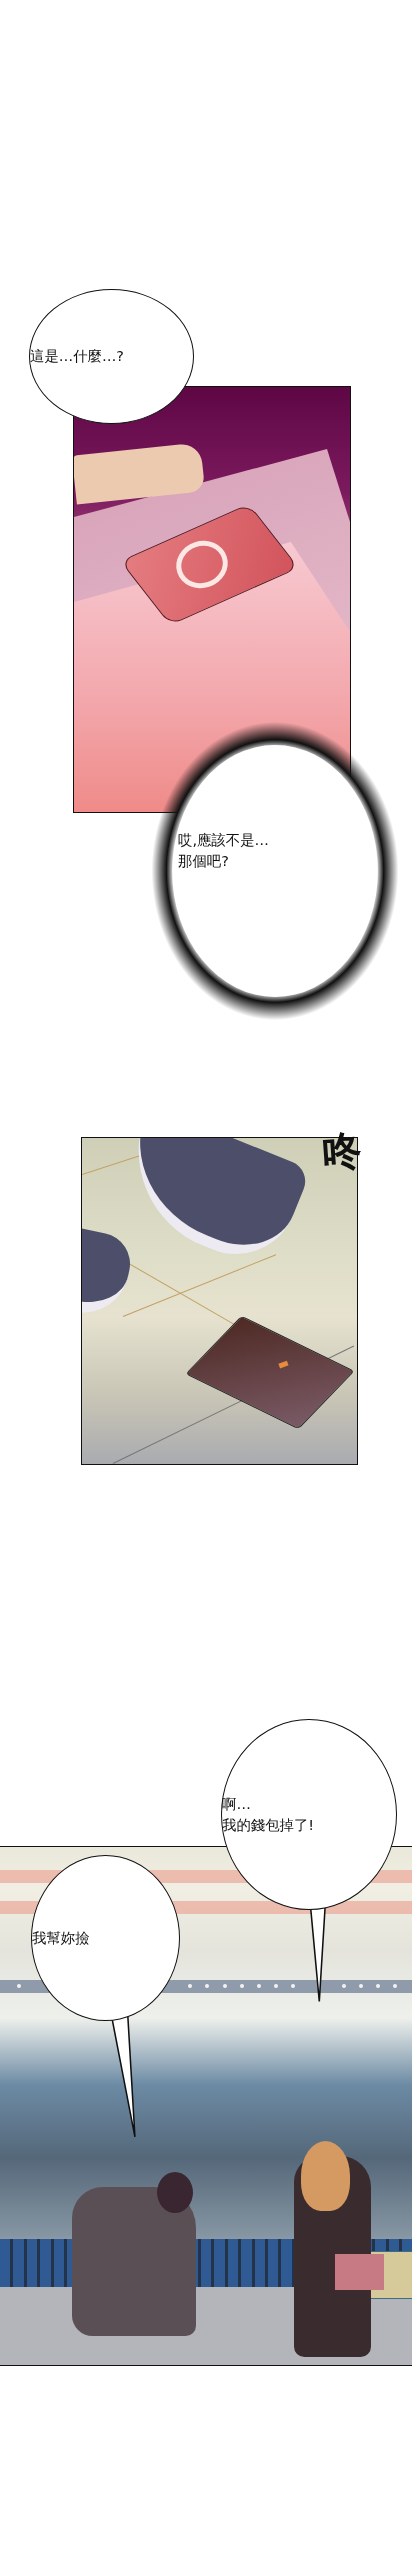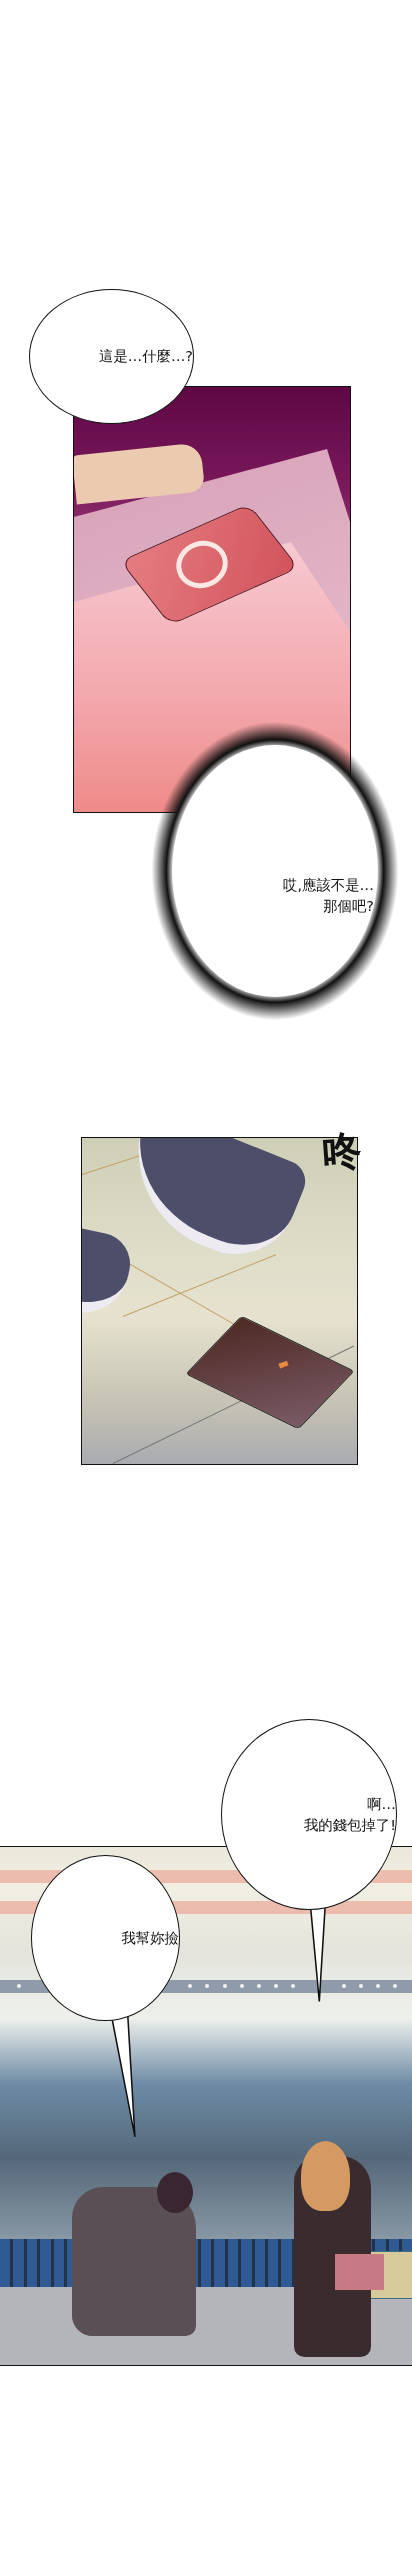--- a/index.html
+++ b/index.html
@@ -1,19 +1,19 @@
 <!DOCTYPE html>
 <html style="font-size:8.2px"><head>
 <meta charset="utf-8">
 <style>
   html, body { margin:0; padding:0; background:#ffffff; }
   body { width:412px; height:3444px; position:relative; overflow:hidden; font-family:"DejaVu Sans", sans-serif; }
   .panel { position:absolute; border:1.5px solid #111; box-sizing:border-box; overflow:hidden; }
   .bubble { position:absolute; background:#fff; border:1.5px solid #111; border-radius:50%; box-sizing:border-box;
-            display:flex; flex-direction:column; align-items:flex-end; justify-content:center; text-align:center;
+            display:flex; flex-direction:column; align-items:flex-start; justify-content:center; text-align:center;
             color:#111; font-size:14.4px; line-height:1.45; z-index:5; }
   .bubble span { display:block; white-space:nowrap; }
   .spiky { position:absolute; z-index:5; }
   .tail { position:absolute; z-index:4; }
 
   
   #p1 { left:73px; top:386px; width:278px; height:427px;
         background:linear-gradient(180deg,#5e0745 0%,#7c1a5e 25%,#a2467c 40%,#c7658f 60%); }
   #p1 .box-back { position:absolute; left:0; top:62px; width:278px; height:227px;
         background:linear-gradient(160deg,#d6a0b8,#e4b9c8); clip-path:polygon(0 30%,91% 0,100% 35%,100% 100%,0 100%); }
@@ -74,21 +74,21 @@
   <defs>
     <radialGradient id="spk" cx="50%" cy="50%" r="50%">
       <stop offset="82%" stop-color="#fff"></stop>
       <stop offset="88%" stop-color="#111"></stop>
       <stop offset="100%" stop-color="#111" stop-opacity="0"></stop>
     </radialGradient>
   </defs>
   <ellipse cx="245" cy="295" rx="240" ry="290" fill="url(#spk)"></ellipse>
   <ellipse cx="245" cy="295" rx="200" ry="245" fill="#fff"></ellipse>
 </svg>
-<div class="bubble" style="left:178px;top:829px;width:196px;height:134px;border:none;background:transparent;">
+<div class="bubble" style="left:178px;top:784px;width:196px;height:134px;border:none;background:transparent;">
   <span>哎,應該不是…</span>
   <span>那個吧?</span>
 </div>
 
 <div class="panel" id="p2">
   <div class="tile" style="left:0;top:36px;width:155px;transform:rotate(-18deg);"></div>
   <div class="tile" style="left:0;top:98px;width:216px;transform:rotate(30deg);"></div>
   <div class="tile" style="left:41px;top:178px;width:165px;transform:rotate(-22deg);"></div>
   <div class="tile" style="left:31px;top:325px;width:268px;transform:rotate(-26deg);background:#777;"></div>
   <div class="shoe1"></div>

